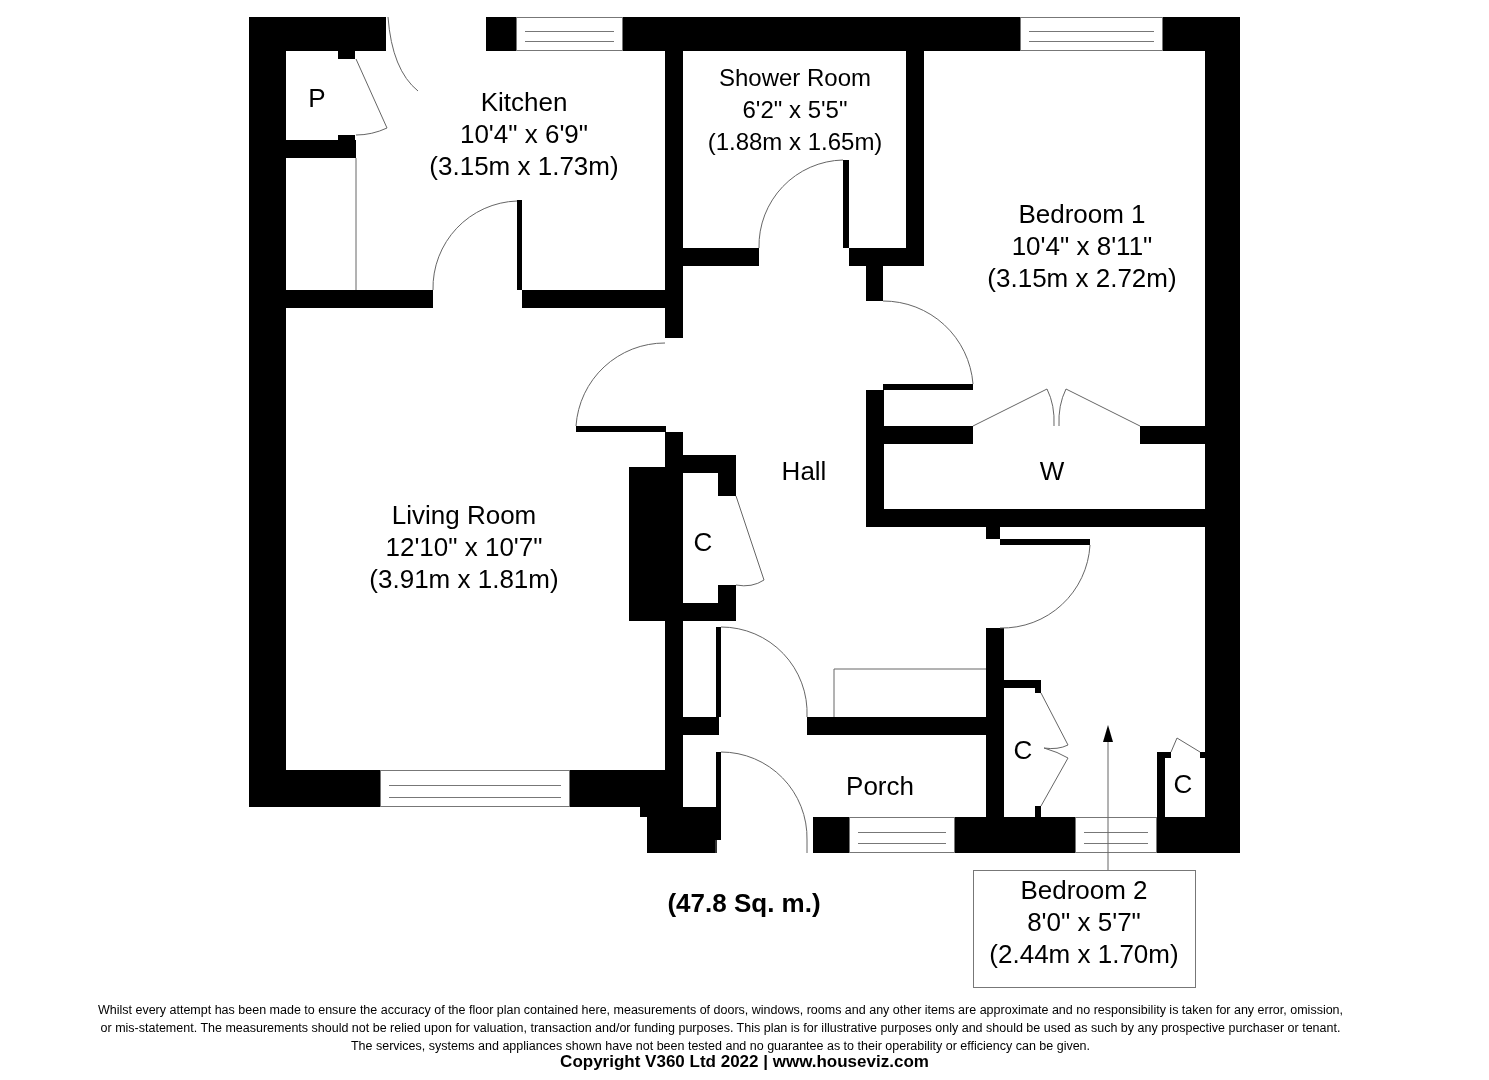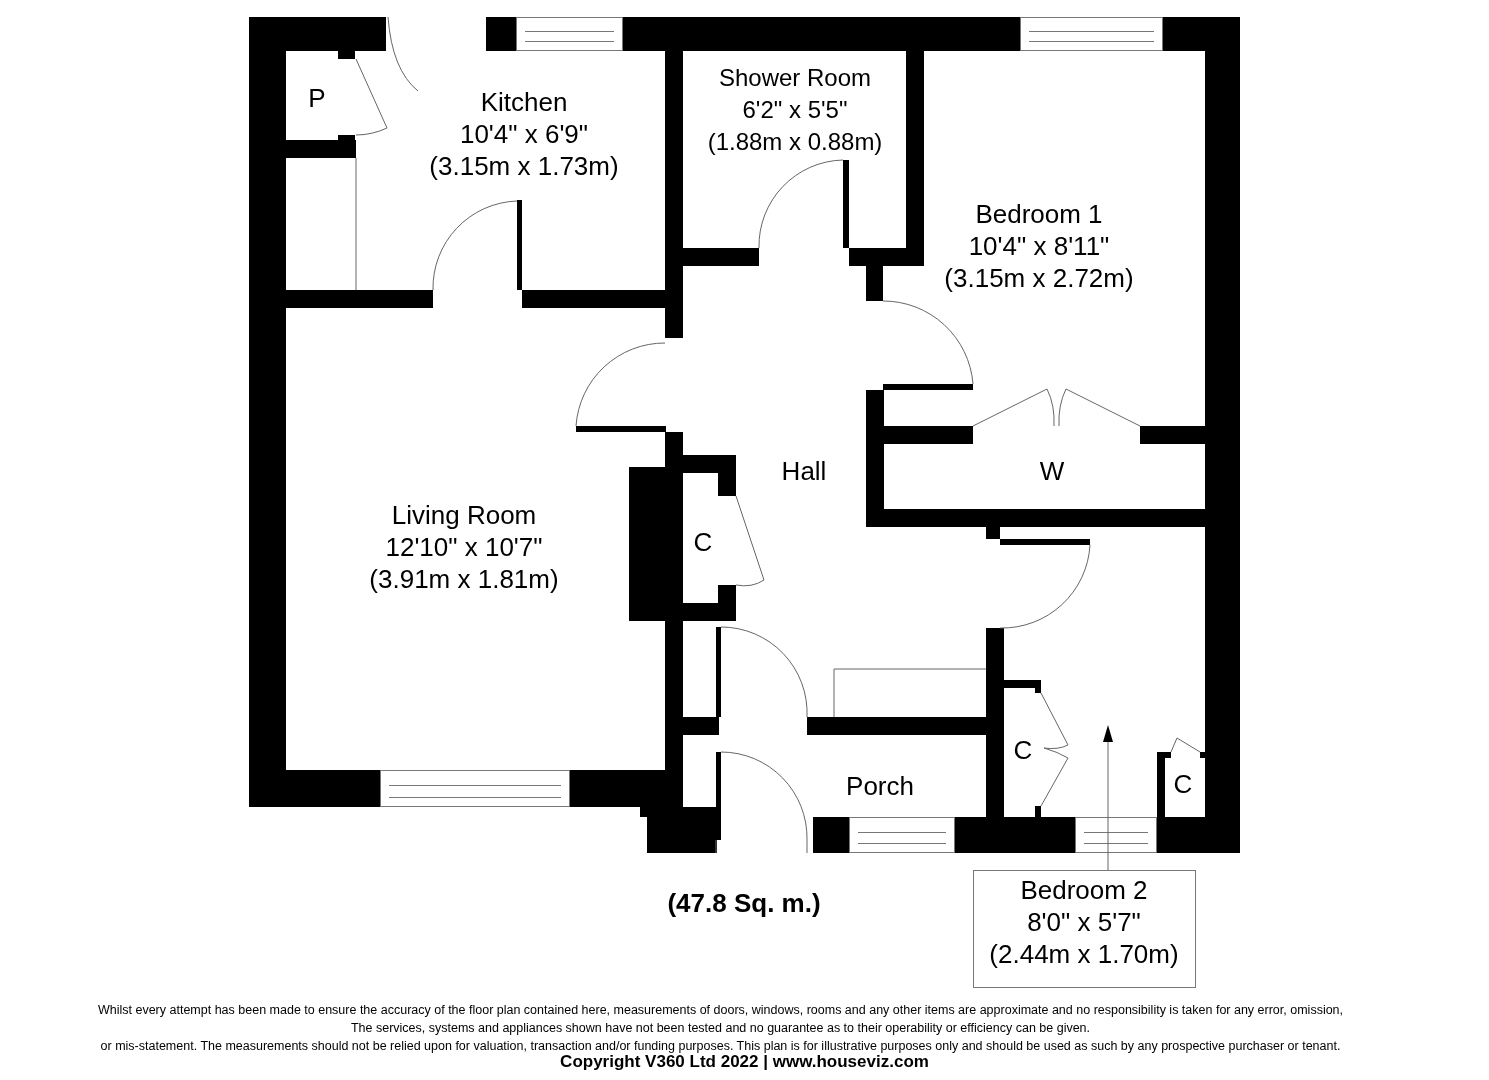--- a/index.html
+++ b/index.html
@@ -133,24 +133,24 @@
 
   <div class="label" style="left:515px;top:86px;margin-left:9px;">
     <div>Kitchen</div>
     <div>10'4" x 6'9"</div>
     <div>(3.15m x 1.73m)</div>
   </div>
 
   <div class="label" style="left:795px;top:62px;font-size:24px;">
     <div>Shower Room</div>
     <div>6'2" x 5'5"</div>
-    <div>(1.88m x 0.88m)</div>
+    <div>(1.88m x 1.65m)</div>
   </div>
 
-  <div class="label" style="left:1039px;top:198px;">
+  <div class="label" style="left:1082px;top:198px;">
     <div>Bedroom 1</div>
     <div>10'4" x 8'11"</div>
     <div>(3.15m x 2.72m)</div>
   </div>
 
   <div class="label" style="left:464px;top:499px;">
     <div>Living Room</div>
     <div>12'10" x 10'7"</div>
     <div>(3.91m x 1.81m)</div>
   </div>
@@ -171,16 +171,16 @@
     <div>(2.44m x 1.70m)</div>
   </div>
 </div>
 
 <div class="area">
   <div>(47.8 Sq. m.)</div>
 </div>
 
 <div class="disclaimer">
   <div>Whilst every attempt has been made to ensure the accuracy of the floor plan contained here, measurements of doors, windows, rooms and any other items are approximate and no responsibility is taken for any error, omission,</div>
+  <div>or mis-statement. The measurements should not be relied upon for valuation, transaction and/or funding purposes. This plan is for illustrative purposes only and should be used as such by any prospective purchaser or tenant.</div>
   <div>The services, systems and appliances shown have not been tested and no guarantee as to their operability or efficiency can be given.</div>
-  <div>or mis-statement. The measurements should not be relied upon for valuation, transaction and/or funding purposes. This plan is for illustrative purposes only and should be used as such by any prospective purchaser or tenant.</div>
 </div>
 <div class="copyright">Copyright V360 Ltd 2022 | www.houseviz.com</div>
 
 </body></html>

